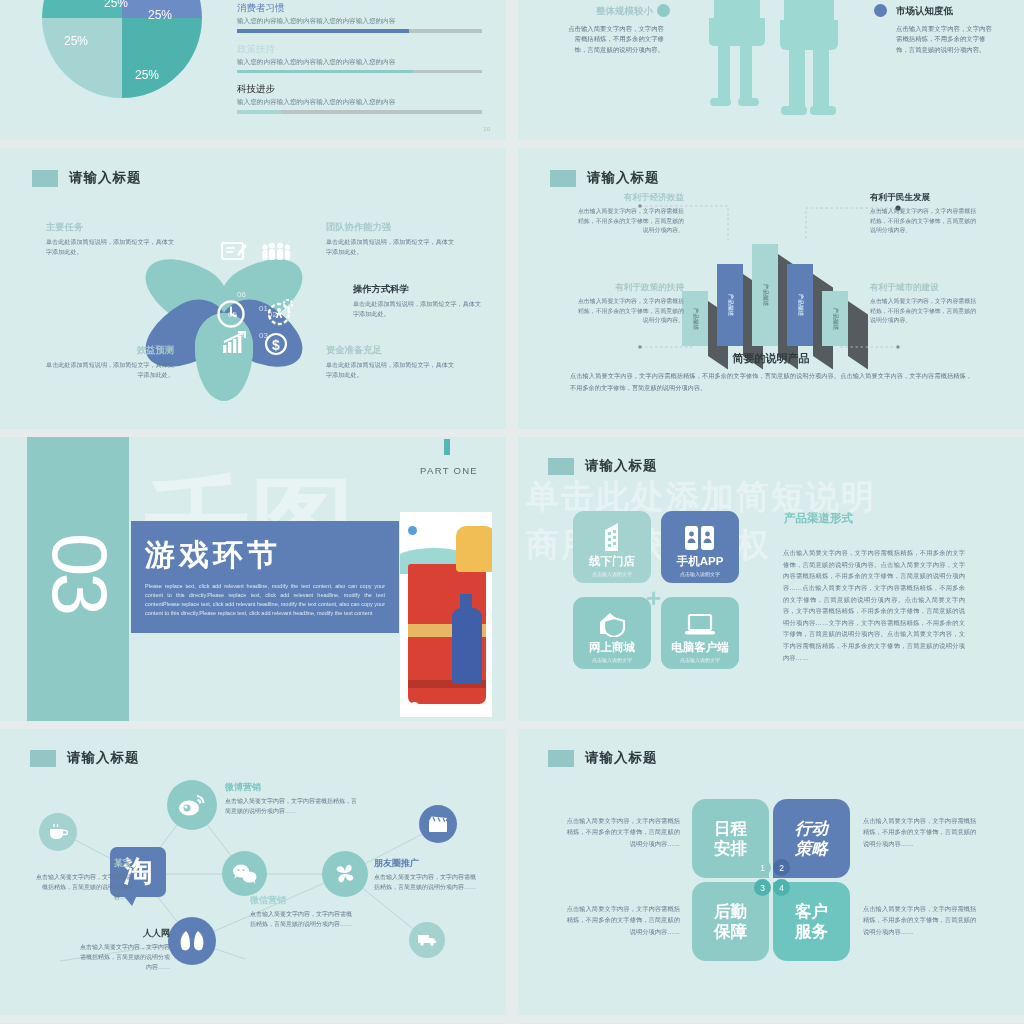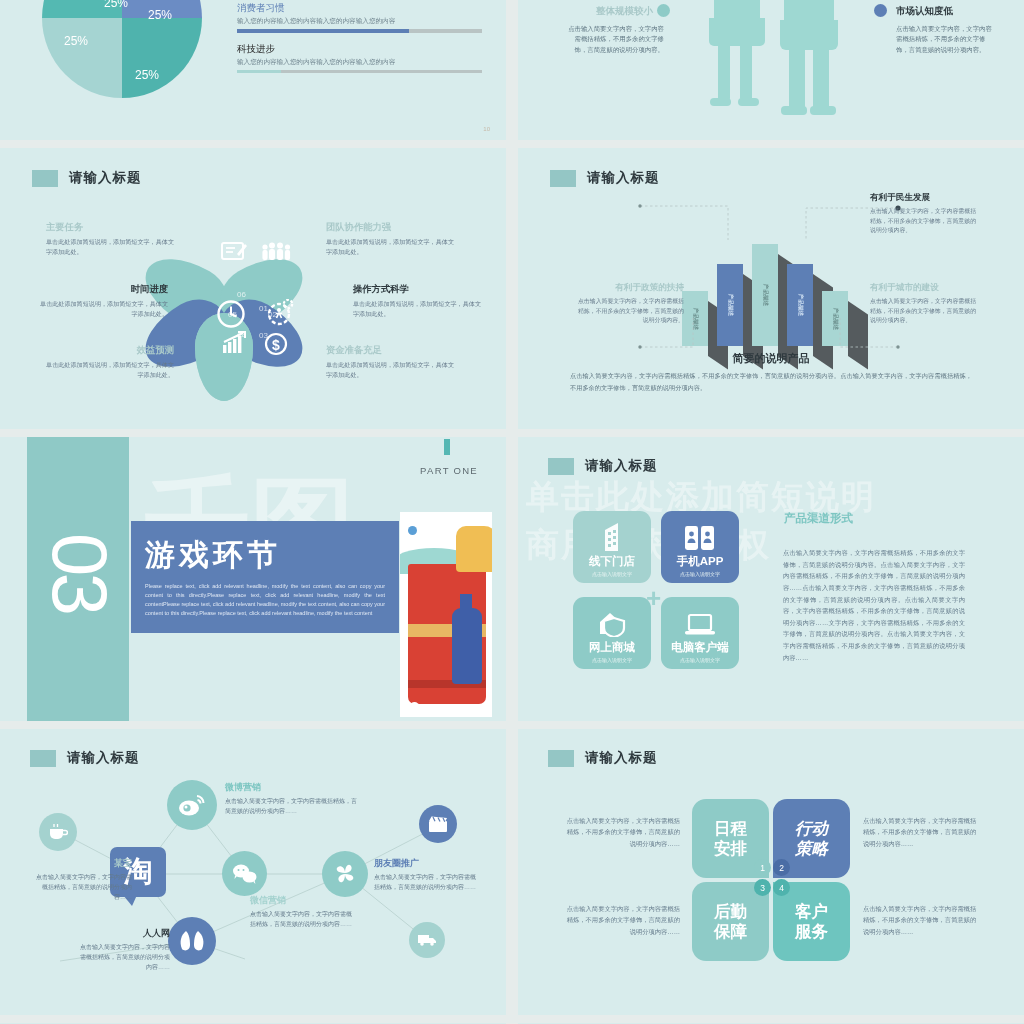--- a/index.html
+++ b/index.html
@@ -111,20 +111,27 @@
 
     <div class="bars">
       <div class="brow">
         <div class="bh" style="color:#5d7fb5">消费者习惯</div>
         <div class="bd">输入您的内容输入您的内容输入您的内容输入您的内容</div>
         <div class="track">
             <div class="fill" style="width:70%;background:#5d7fb5"></div>
           </div>
       </div>
       <div class="brow">
+        <div class="bh" style="color:#b7d9d8">政策扶持</div>
+        <div class="bd">输入您的内容输入您的内容输入您的内容输入您的内容</div>
+        <div class="track">
+            <div class="fill" style="width:72%;background:#8ecbc7"></div>
+          </div>
+      </div>
+      <div class="brow">
         <div class="bh" style="color:#222">科技进步</div>
         <div class="bd">输入您的内容输入您的内容输入您的内容输入您的内容</div>
         <div class="track">
             <div class="fill" style="width:18%;background:#a8d6d3"></div>
           </div>
       </div>
     </div>
     <div class="pgnum">10</div>
   </div>
 
@@ -222,24 +229,20 @@
     </div>
 
     <div class="fl-lbl" style="left:46px;top:73px;text-align:left;">
       <div class="h" style="color:#a9c9c9">主要任务</div>
       <div class="b">单击此处添加简短说明，添加简短文字，具体文字添加此处。</div>
     </div>
     <div class="fl-lbl" style="left:326px;top:73px;">
       <div class="h" style="color:#a9c9c9">团队协作能力强</div>
       <div class="b">单击此处添加简短说明，添加简短文字，具体文字添加此处。</div>
     </div>
-    <div class="fl-lbl" style="left:40px;top:135px;text-align:right;">
-      <div class="h" style="color:#2f3a3f">时间进度</div>
-      <div class="b">单击此处添加简短说明，添加简短文字，具体文字添加此处。</div>
-    </div>
     <div class="fl-lbl" style="left:353px;top:135px;">
       <div class="h" style="color:#2f3a3f">操作方式科学</div>
       <div class="b">单击此处添加简短说明，添加简短文字，具体文字添加此处。</div>
     </div>
     <div class="fl-lbl" style="left:46px;top:196px;text-align:right;">
       <div class="h" style="color:#a9c9c9">效益预测</div>
       <div class="b">单击此处添加简短说明，添加简短文字，具体文字添加此处。</div>
     </div>
     <div class="fl-lbl" style="left:326px;top:196px;">
       <div class="h" style="color:#a9c9c9">资金准备充足</div>
@@ -290,20 +293,24 @@
       <polyline points="122,58 210,58 210,92" fill="none" stroke="#b7c7c7" stroke-width="0.8" stroke-dasharray="2.5 2.5"></polyline>
       <polyline points="380,60 288,60 288,92" fill="none" stroke="#b7c7c7" stroke-width="0.8" stroke-dasharray="2.5 2.5"></polyline>
       <polyline points="122,199 175,199 175,170" fill="none" stroke="#b7c7c7" stroke-width="0.8" stroke-dasharray="2.5 2.5"></polyline>
       <polyline points="380,199 322,199 322,170" fill="none" stroke="#b7c7c7" stroke-width="0.8" stroke-dasharray="2.5 2.5"></polyline>
       <circle cx="122" cy="58" r="1.7" fill="#7d9292"></circle>
         <circle cx="380" cy="60" r="2.6" fill="#3a4a52"></circle>
       <circle cx="122" cy="199" r="1.7" fill="#7d9292"></circle>
         <circle cx="380" cy="199" r="1.7" fill="#7d9292"></circle>
     </svg>
 
+    <div class="s4lab" style="left:58px;top:44px;text-align:right;">
+      <div class="h" style="color:#a9c9c9">有利于经济效益</div>
+      <div class="b">点击输入简要文字内容，文字内容需概括精炼，不用多余的文字修饰，言简意赅的说明分项内容。</div>
+    </div>
     <div class="s4lab" style="left:352px;top:44px;">
       <div class="h" style="color:#2f3a3f">有利于民生发展</div>
       <div class="b">点击输入简要文字内容，文字内容需概括精炼，不用多余的文字修饰，言简意赅的说明分项内容。</div>
     </div>
     <div class="s4lab" style="left:58px;top:134px;text-align:right;">
       <div class="h" style="color:#a9c9c9">有利于政策的扶持</div>
       <div class="b">点击输入简要文字内容，文字内容需概括精炼，不用多余的文字修饰，言简意赅的说明分项内容。</div>
     </div>
     <div class="s4lab" style="left:352px;top:134px;">
       <div class="h" style="color:#a9c9c9">有利于城市的建设</div>

